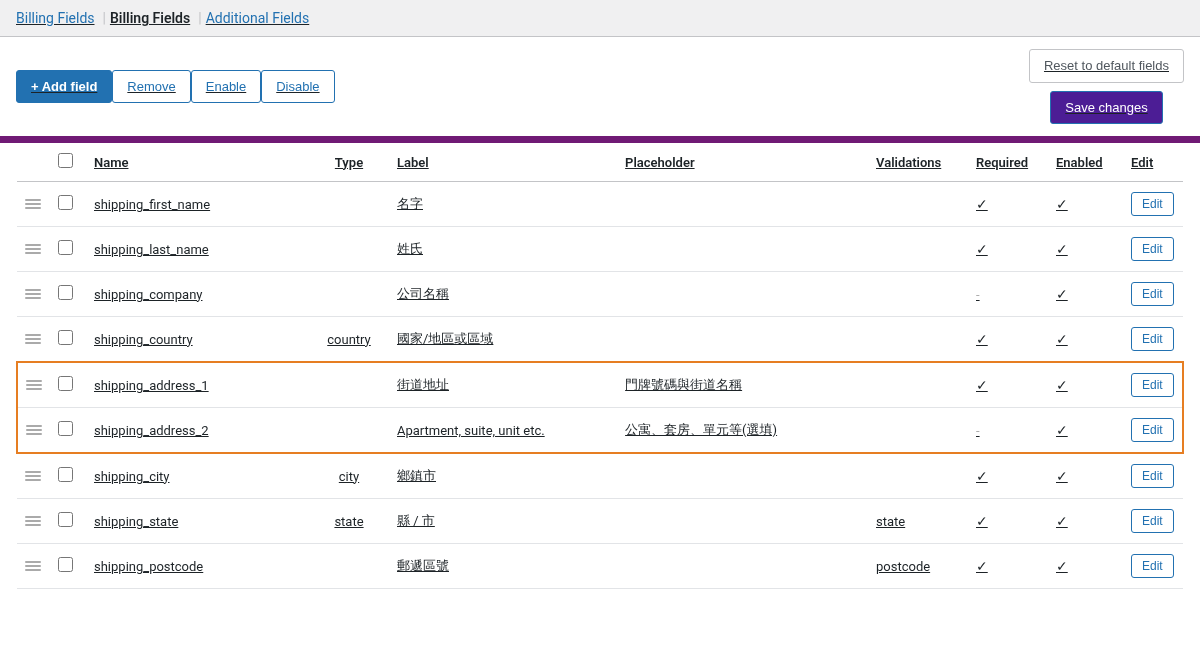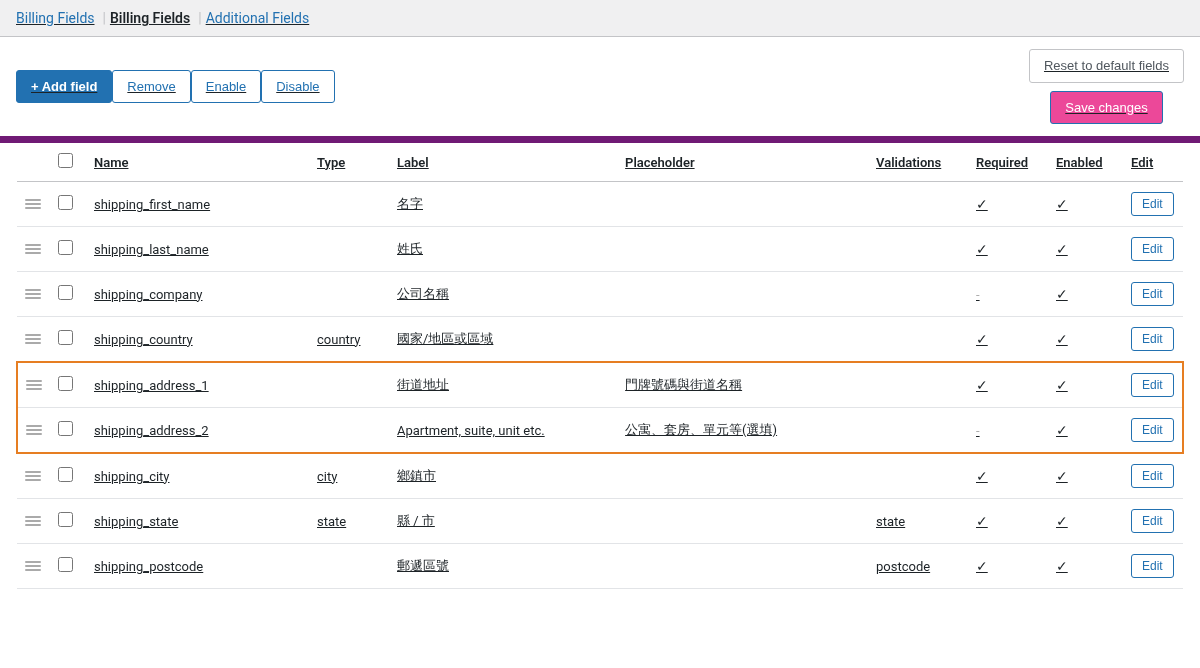--- a/index.html
+++ b/index.html
@@ -9,40 +9,40 @@
     
     .tabs-bar { background: #f0f0f1; padding: 0 16px; border-bottom: 1px solid #c3c4c7; display: flex; align-items: center; gap: 0; }
     .tab-link { display: inline-block; padding: 10px 0; margin-right: 4px; color: #2271b1; text-decoration: none; font-size: 14px; cursor: pointer; }
     .tab-link.active { font-weight: 600; color: #1d2327; cursor: default; }
     .tab-separator { color: #c3c4c7; margin: 0 4px; font-size: 14px; }
     
     .toolbar { background: #fff; padding: 12px 16px; border-bottom: 7px solid #701a75; display: flex; align-items: center; gap: 0; }
     .toolbar-right { margin-left: auto; display: flex; gap: 8px; align-items: center; flex-direction: column; }
     
     .btn { padding: 6px 14px; border-radius: 3px; cursor: pointer; font-size: 13px; font-weight: 400; line-height: 1.5; }
-    .btn-primary { background: #ec4899; color: #fff; border: 1px solid #2271b1; }
+    .btn-primary { background: #4c1d95; color: #fff; border: 1px solid #2271b1; }
     .btn-add { background: #2271b1; color: #fff; border: 1px solid #2271b1; font-weight: 600; }
     .btn-secondary { background: #fff; color: #2271b1; border: 1px solid #2271b1; }
     .btn-default { background: #fff; color: #50575e; border: 1px solid #c3c4c7; }
     
     .table-container { padding: 0 16px 16px; }
     
     table { width: 100%; border-collapse: collapse; }
     
     thead tr { border-bottom: 1px solid #c3c4c7; }
     thead th { padding: 10px 8px; text-align: left; font-weight: 600; font-size: 13px; color: #1d2327; }
     
     tbody tr { border-bottom: 1px solid #e2e4e7; }
     
     tbody td { padding: 10px 8px; font-size: 13px; color: #1d2327; vertical-align: middle; }
     
     .col-drag { width: 28px; }
     .col-check { width: 36px; }
     .col-name { min-width: 160px; }
-    .col-type { width: 80px; }
+    .col-type { width: 80px; text-align: center; }
     .col-label { min-width: 140px; }
     .col-placeholder { min-width: 180px; }
     .col-validations { width: 100px; }
     .col-required { width: 80px; }
     .col-enabled { width: 75px; }
     .col-edit { width: 60px; }
     .drag-lines { display: flex; flex-direction: column; gap: 2px; }
     .drag-line { width: 16px; height: 2px; background: #aaa; border-radius: 1px; }
     
     .checkbox-cell input[type="checkbox"] { width: 15px; height: 15px; cursor: pointer; }

